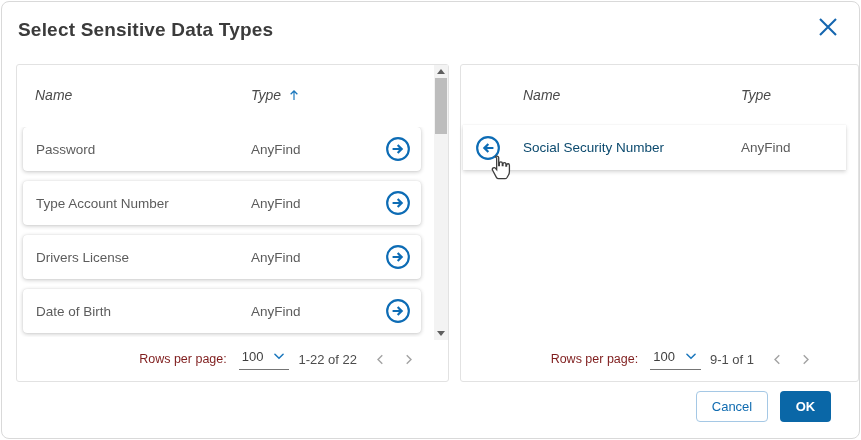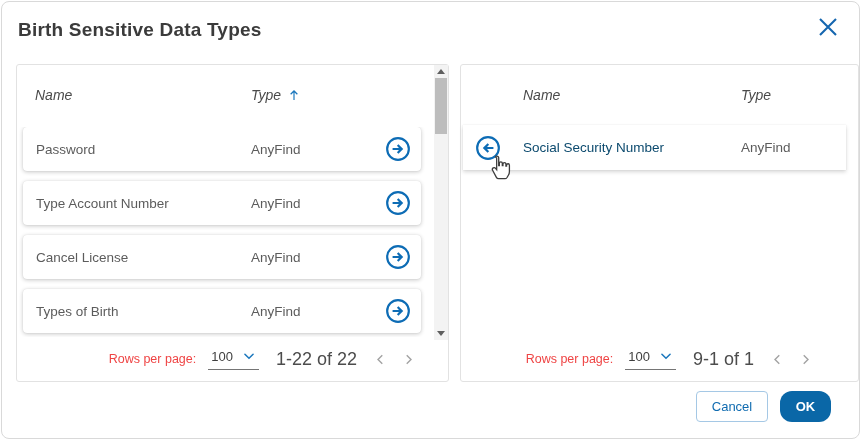--- a/index.html
+++ b/index.html
@@ -45,41 +45,41 @@
   .sb-btn { position:absolute; left:0; width:14px; height:13px; display:flex; align-items:center; justify-content:center; cursor:pointer; }
   .sb-up { top:0; } .sb-down { bottom:0; }
   .tri-up { width:0; height:0; border-left:4px solid transparent; border-right:4px solid transparent; border-bottom:5px solid #5f5f5f; }
   .tri-down { width:0; height:0; border-left:4px solid transparent; border-right:4px solid transparent; border-top:5px solid #5f5f5f; }
   .sb-thumb { position:absolute; left:1px; top:13px; width:12px; height:56px; background:#bdbdbd; cursor:pointer; }
 
   
   .pagination { position:absolute; left:0; right:0; bottom:0; height:44px; display:flex; align-items:center; justify-content:flex-end; }
   .panel-left  .pagination { padding-right:31px; }
   .panel-right .pagination { padding-right:44px; }
-  .rpp-label { font-size:12.5px; color:#ef4444; margin-right:12px; }
+  .rpp-label { font-size:12.5px; color:#7f1d1d; margin-right:12px; }
   .rpp-select { display:inline-flex; align-items:center; gap:9px; border-bottom:1px solid #757575; padding:0 3px 5px 3px; cursor:pointer; }
   .rpp-value { font-size:13px; color:#3f3f3f; }
-  .range-text { font-size:18px; color:#4c4c4c; margin-left:17px; }
+  .range-text { font-size:13px; color:#4c4c4c; margin-left:9px; }
   .page-btn { border:none; background:none; padding:0; margin-left:14px; width:18px; height:18px; display:flex; align-items:center; justify-content:center; cursor:default; }
   .page-btn.next { margin-left:10px; }
 
   
   .btn-cancel { position:absolute; right:91px; bottom:16px; width:72px; height:31px; background:#fff;
                 border:1px solid #a5c8e5; border-radius:4px; color:#0f6bb0; font-size:13px;
                 font-family:"Liberation Sans",sans-serif; cursor:pointer; }
   .btn-ok { position:absolute; right:28px; bottom:16px; width:51px; height:31px; background:#0a67a7;
-            border:none; border-radius:12px; color:#fff; font-size:13px; font-weight:bold;
+            border:none; border-radius:4px; color:#fff; font-size:13px; font-weight:bold;
             font-family:"Liberation Sans",sans-serif; cursor:pointer; }
 </style>
 </head>
 <body>
 
 <div class="dialog">
 
-  <div class="dlg-title">Birth Sensitive Data Types</div>
+  <div class="dlg-title">Select Sensitive Data Types</div>
 
   <button class="close-btn" aria-label="Close">
     <svg width="24" height="24" viewBox="0 0 24 24">
       <path d="M4 4 L20 20 M20 4 L4 20" stroke="#1566af" stroke-width="2.1" fill="none"></path>
     </svg>
   </button>
 
   <div class="panel panel-left">
 
     <div class="col-header">
@@ -109,31 +109,31 @@
         <span class="cell-name">Type Account Number</span>
         <span class="cell-type">AnyFind</span>
         <button class="move-btn">
           <svg width="26" height="26" viewBox="0 0 24 24">
               <circle cx="12" cy="12" r="10" fill="none" stroke="currentColor" stroke-width="2"></circle>
               <path d="M12.4 7.6l-1.4 1.4 1.9 2H7v2h5.9l-1.9 2 1.4 1.4L16.8 12z" fill="currentColor"></path>
             </svg>
         </button>
       </div>
       <div class="row-card">
-        <span class="cell-name">Cancel License</span>
-        <span class="cell-type">AnyFind</span>
-        <button class="move-btn">
-          <svg width="26" height="26" viewBox="0 0 24 24">
-              <circle cx="12" cy="12" r="10" fill="none" stroke="currentColor" stroke-width="2"></circle>
-              <path d="M12.4 7.6l-1.4 1.4 1.9 2H7v2h5.9l-1.9 2 1.4 1.4L16.8 12z" fill="currentColor"></path>
-            </svg>
-        </button>
-      </div>
-      <div class="row-card">
-        <span class="cell-name">Types of Birth</span>
+        <span class="cell-name">Drivers License</span>
+        <span class="cell-type">AnyFind</span>
+        <button class="move-btn">
+          <svg width="26" height="26" viewBox="0 0 24 24">
+              <circle cx="12" cy="12" r="10" fill="none" stroke="currentColor" stroke-width="2"></circle>
+              <path d="M12.4 7.6l-1.4 1.4 1.9 2H7v2h5.9l-1.9 2 1.4 1.4L16.8 12z" fill="currentColor"></path>
+            </svg>
+        </button>
+      </div>
+      <div class="row-card">
+        <span class="cell-name">Date of Birth</span>
         <span class="cell-type">AnyFind</span>
         <button class="move-btn">
           <svg width="26" height="26" viewBox="0 0 24 24">
               <circle cx="12" cy="12" r="10" fill="none" stroke="currentColor" stroke-width="2"></circle>
               <path d="M12.4 7.6l-1.4 1.4 1.9 2H7v2h5.9l-1.9 2 1.4 1.4L16.8 12z" fill="currentColor"></path>
             </svg>
         </button>
       </div>
     </div>
 

